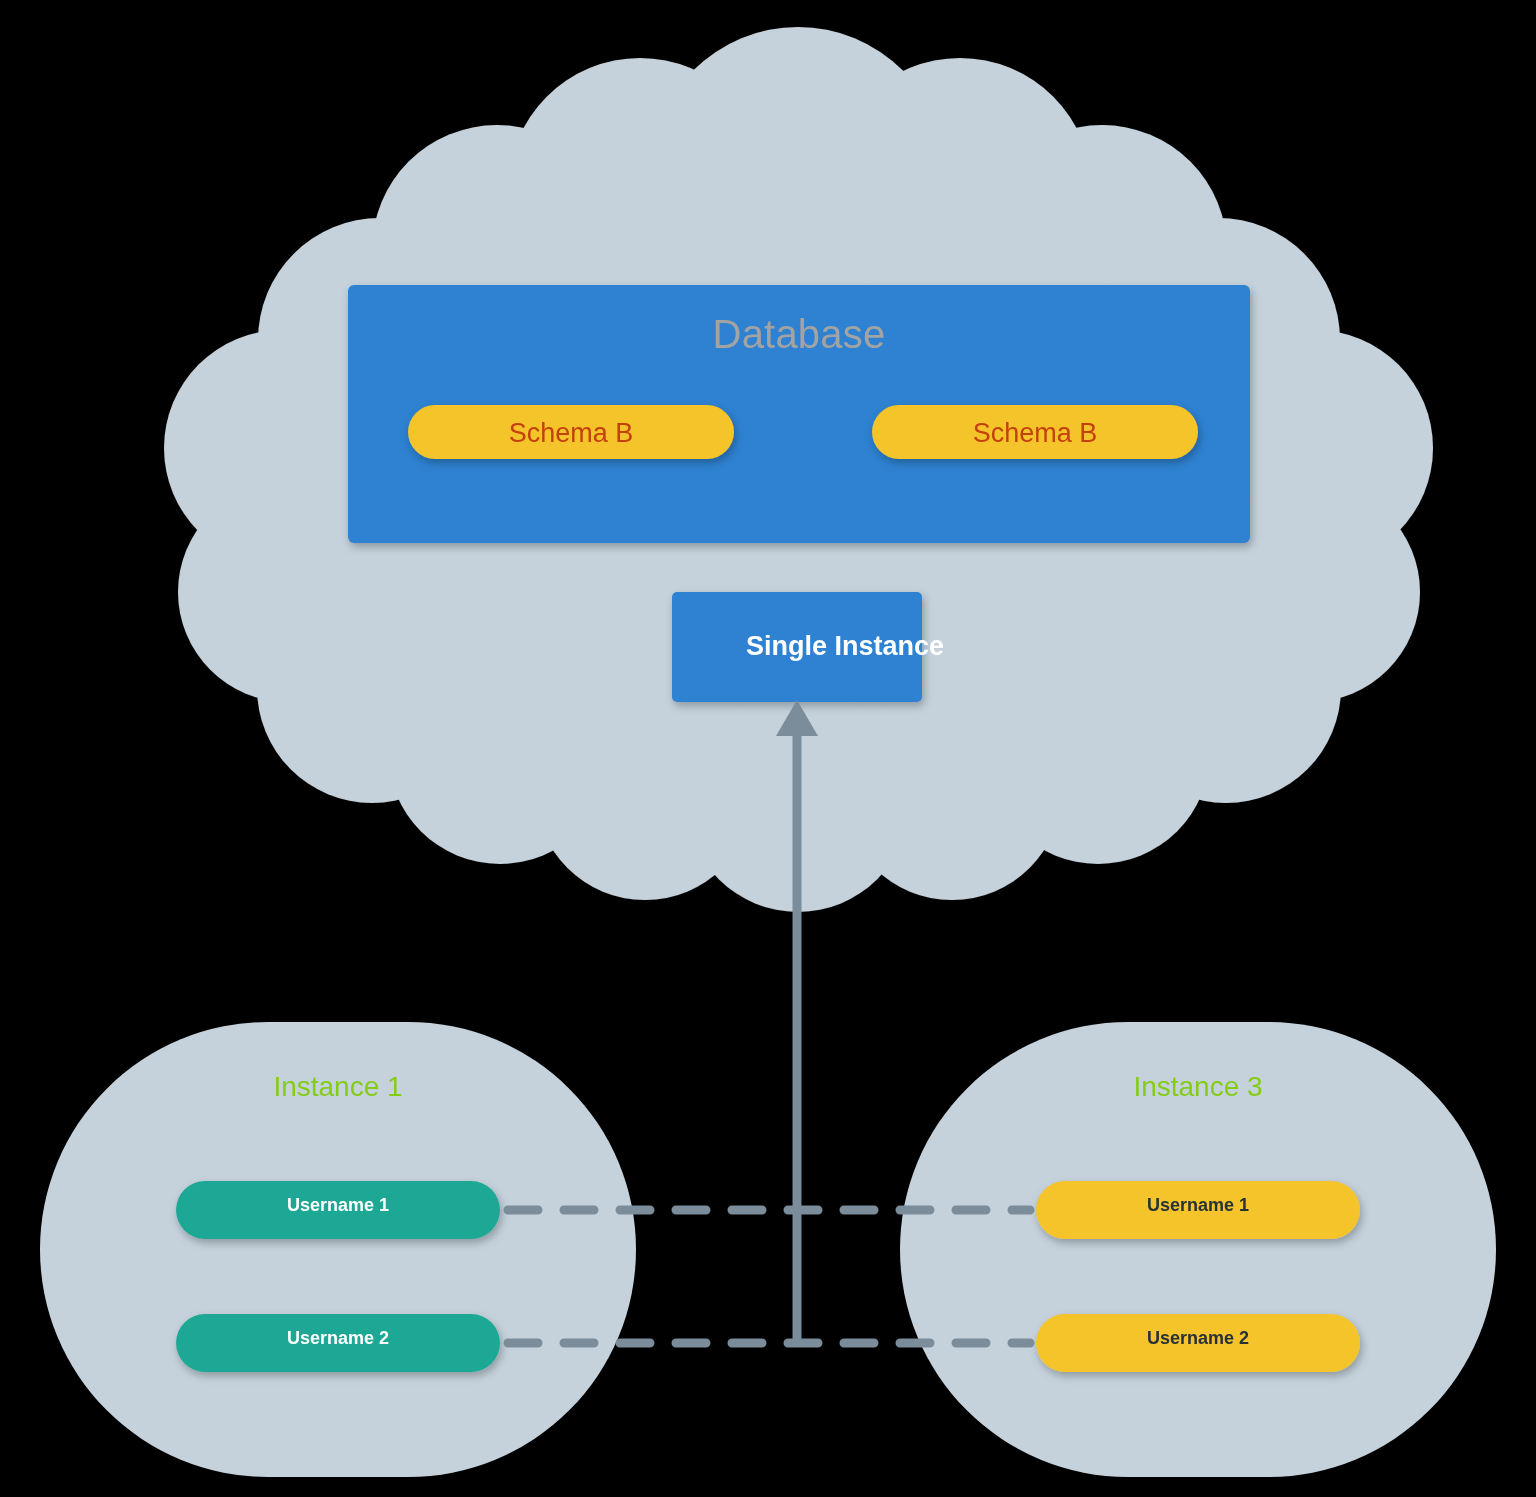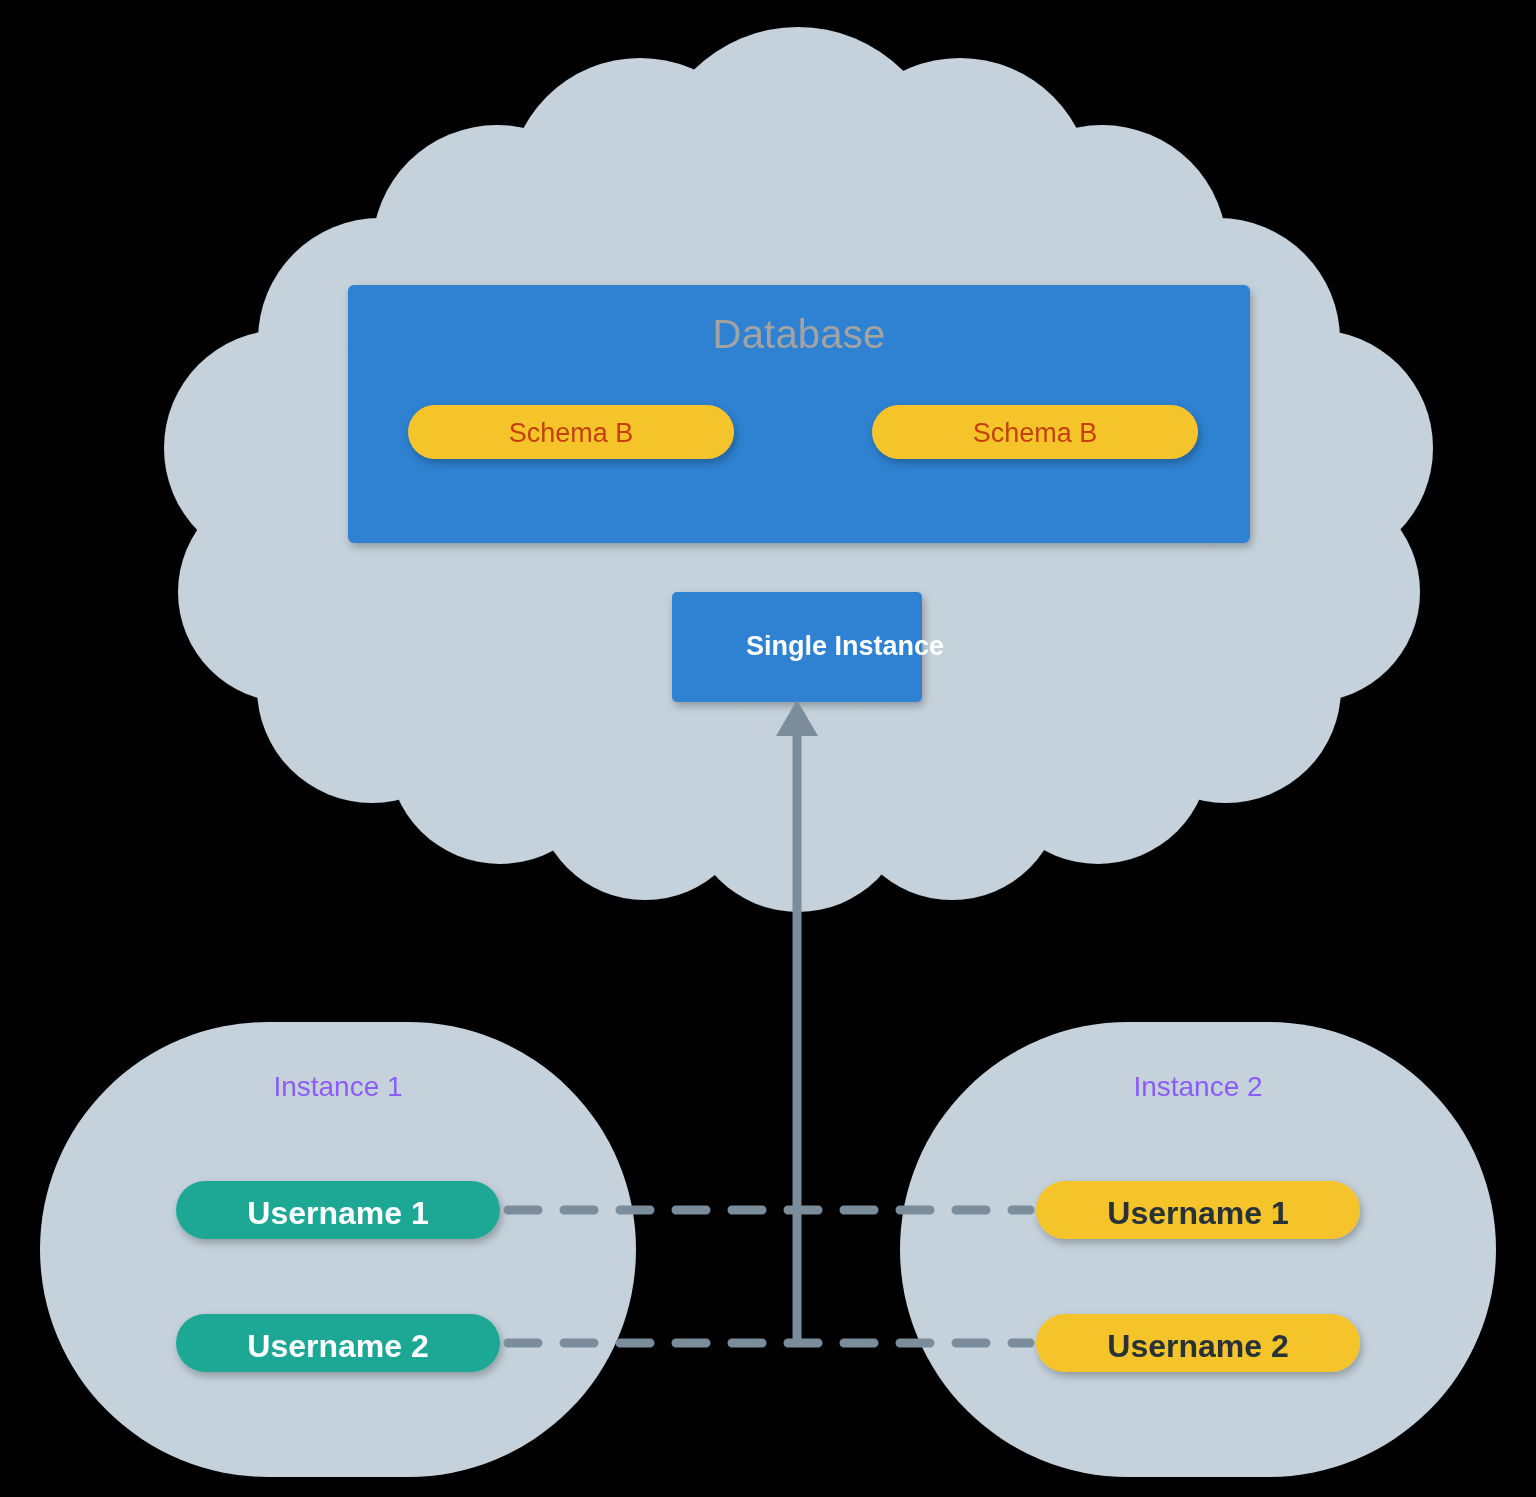--- a/index.html
+++ b/index.html
@@ -50,26 +50,26 @@
     left: 672px;
     top: 631px;
     width: 250px;
     font-size: 27px;
     color: #FFFFFF;
     font-weight: 600;
     padding-left: 48px;
   }
   .inst-title {
     font-size: 28px;
-    color: #8b5cf6;
+    color: #84cc16;
   }
   .inst1-title { left: 138px; top: 1071px; width: 400px; }
   .inst2-title { left: 998px; top: 1071px; width: 400px; }
   .pill-text {
-    font-size: 32px;
+    font-size: 18px;
     font-weight: 700;
   }
   .pill-text.light { color: #FFFFFF; }
   .pill-text.dark  { color: #263238; }
   .p-i1-u1 { left: 176px; top: 1195px; width: 324px; }
   .p-i1-u2 { left: 176px; top: 1328px; width: 324px; }
   .p-i2-u1 { left: 1036px; top: 1195px; width: 324px; }
   .p-i2-u2 { left: 1036px; top: 1328px; width: 324px; }
 </style>
 </head>
@@ -143,21 +143,21 @@
   <div class="lbl db-title">Database</div>
 
   <div class="lbl schema-text schema-a">Schema B</div>
 
   <div class="lbl schema-text schema-b">Schema B</div>
 
   <div class="lbl single-inst-text">Single Instance</div>
 
   <div class="lbl inst-title inst1-title">Instance 1</div>
 
-  <div class="lbl inst-title inst2-title">Instance 2</div>
+  <div class="lbl inst-title inst2-title">Instance 3</div>
 
   <div class="lbl pill-text light p-i1-u1">Username 1</div>
 
   <div class="lbl pill-text light p-i1-u2">Username 2</div>
 
   <div class="lbl pill-text dark p-i2-u1">Username 1</div>
 
   <div class="lbl pill-text dark p-i2-u2">Username 2</div>
 
 </div>

